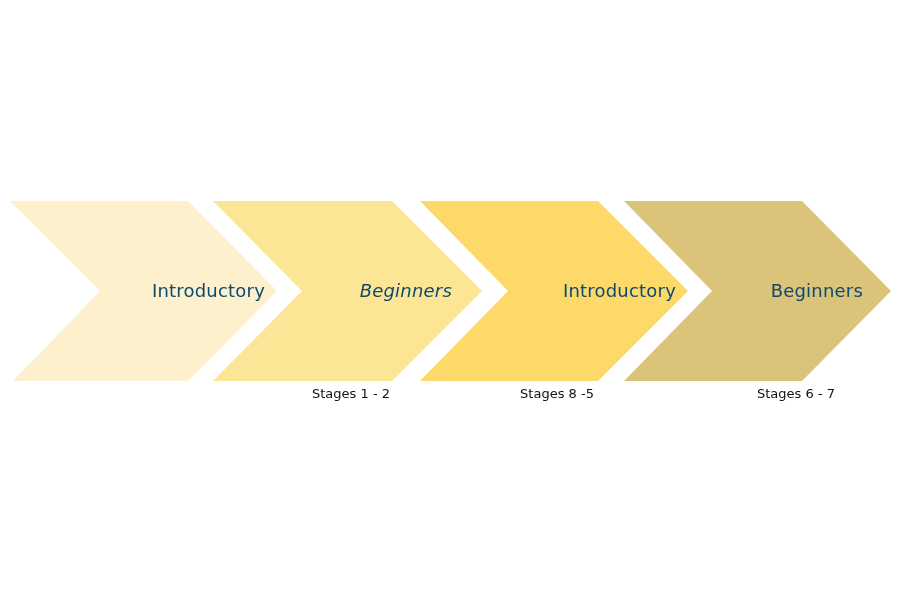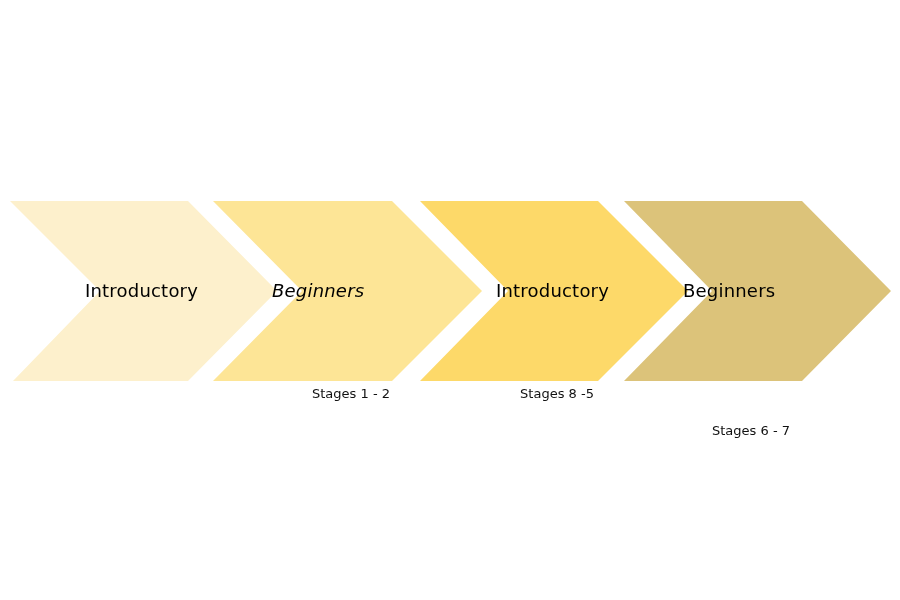--- a/index.html
+++ b/index.html
@@ -1,33 +1,33 @@
 <!DOCTYPE html>
 <html><head>
 <meta charset="utf-8">
 <style>
   html, body { margin: 0; padding: 0; background: #ffffff; }
   body { width: 900px; height: 600px; position: relative; overflow: hidden;
          font-family: "DejaVu Sans", sans-serif; }
   .chev-svg { position: absolute; left: 0; top: 0; width: 900px; height: 600px; }
-  .label { position: absolute; top: 279px; font-size: 18px; color: #000000;
-           text-align: left; width: 180px; line-height: 24px; letter-spacing: 0.2px; }
+  .label { position: absolute; top: 279px; font-size: 18px; color: #0c4a6e;
+           text-align: right; width: 180px; line-height: 24px; letter-spacing: 0.2px; }
   .stage { position: absolute; top: 385px; font-size: 13px; color: #111111;
            text-align: center; width: 140px; line-height: 18px; }
 </style>
 </head>
 <body>
 
 <svg class="chev-svg" viewBox="0 0 900 600">
   <polygon id="c0" points="10,201 188,201 277,291 188,381 13,381 100,291" fill="#FDF0CC"></polygon>
   <polygon id="c1" points="213,201 392,201 482,291 392,381 213,381 302,291" fill="#FDE596"></polygon>
   <polygon id="c2" points="420,201 598,201 688,291 598,381 420,381 508,291" fill="#FDD969"></polygon>
   <polygon id="c3" points="624,201 802,201 891,291 802,381 624,381 712,291" fill="#DCC37A"></polygon>
 </svg>
 
 <div class="label" style="left:85px;">Introductory</div>
 <div class="label" style="left:272px;font-style:italic;">Beginners</div>
 <div class="label" style="left:496px;">Introductory</div>
 <div class="label" style="left:683px;">Beginners</div>
 
 <div class="stage" style="left:281px;">Stages 1 - 2</div>
 <div class="stage" style="left:487px;">Stages 8 -5</div>
-<div class="stage" style="left:681px;margin-top:37px;">Stages 6 - 7</div>
+<div class="stage" style="left:726px;">Stages 6 - 7</div>
 
 </body></html>

